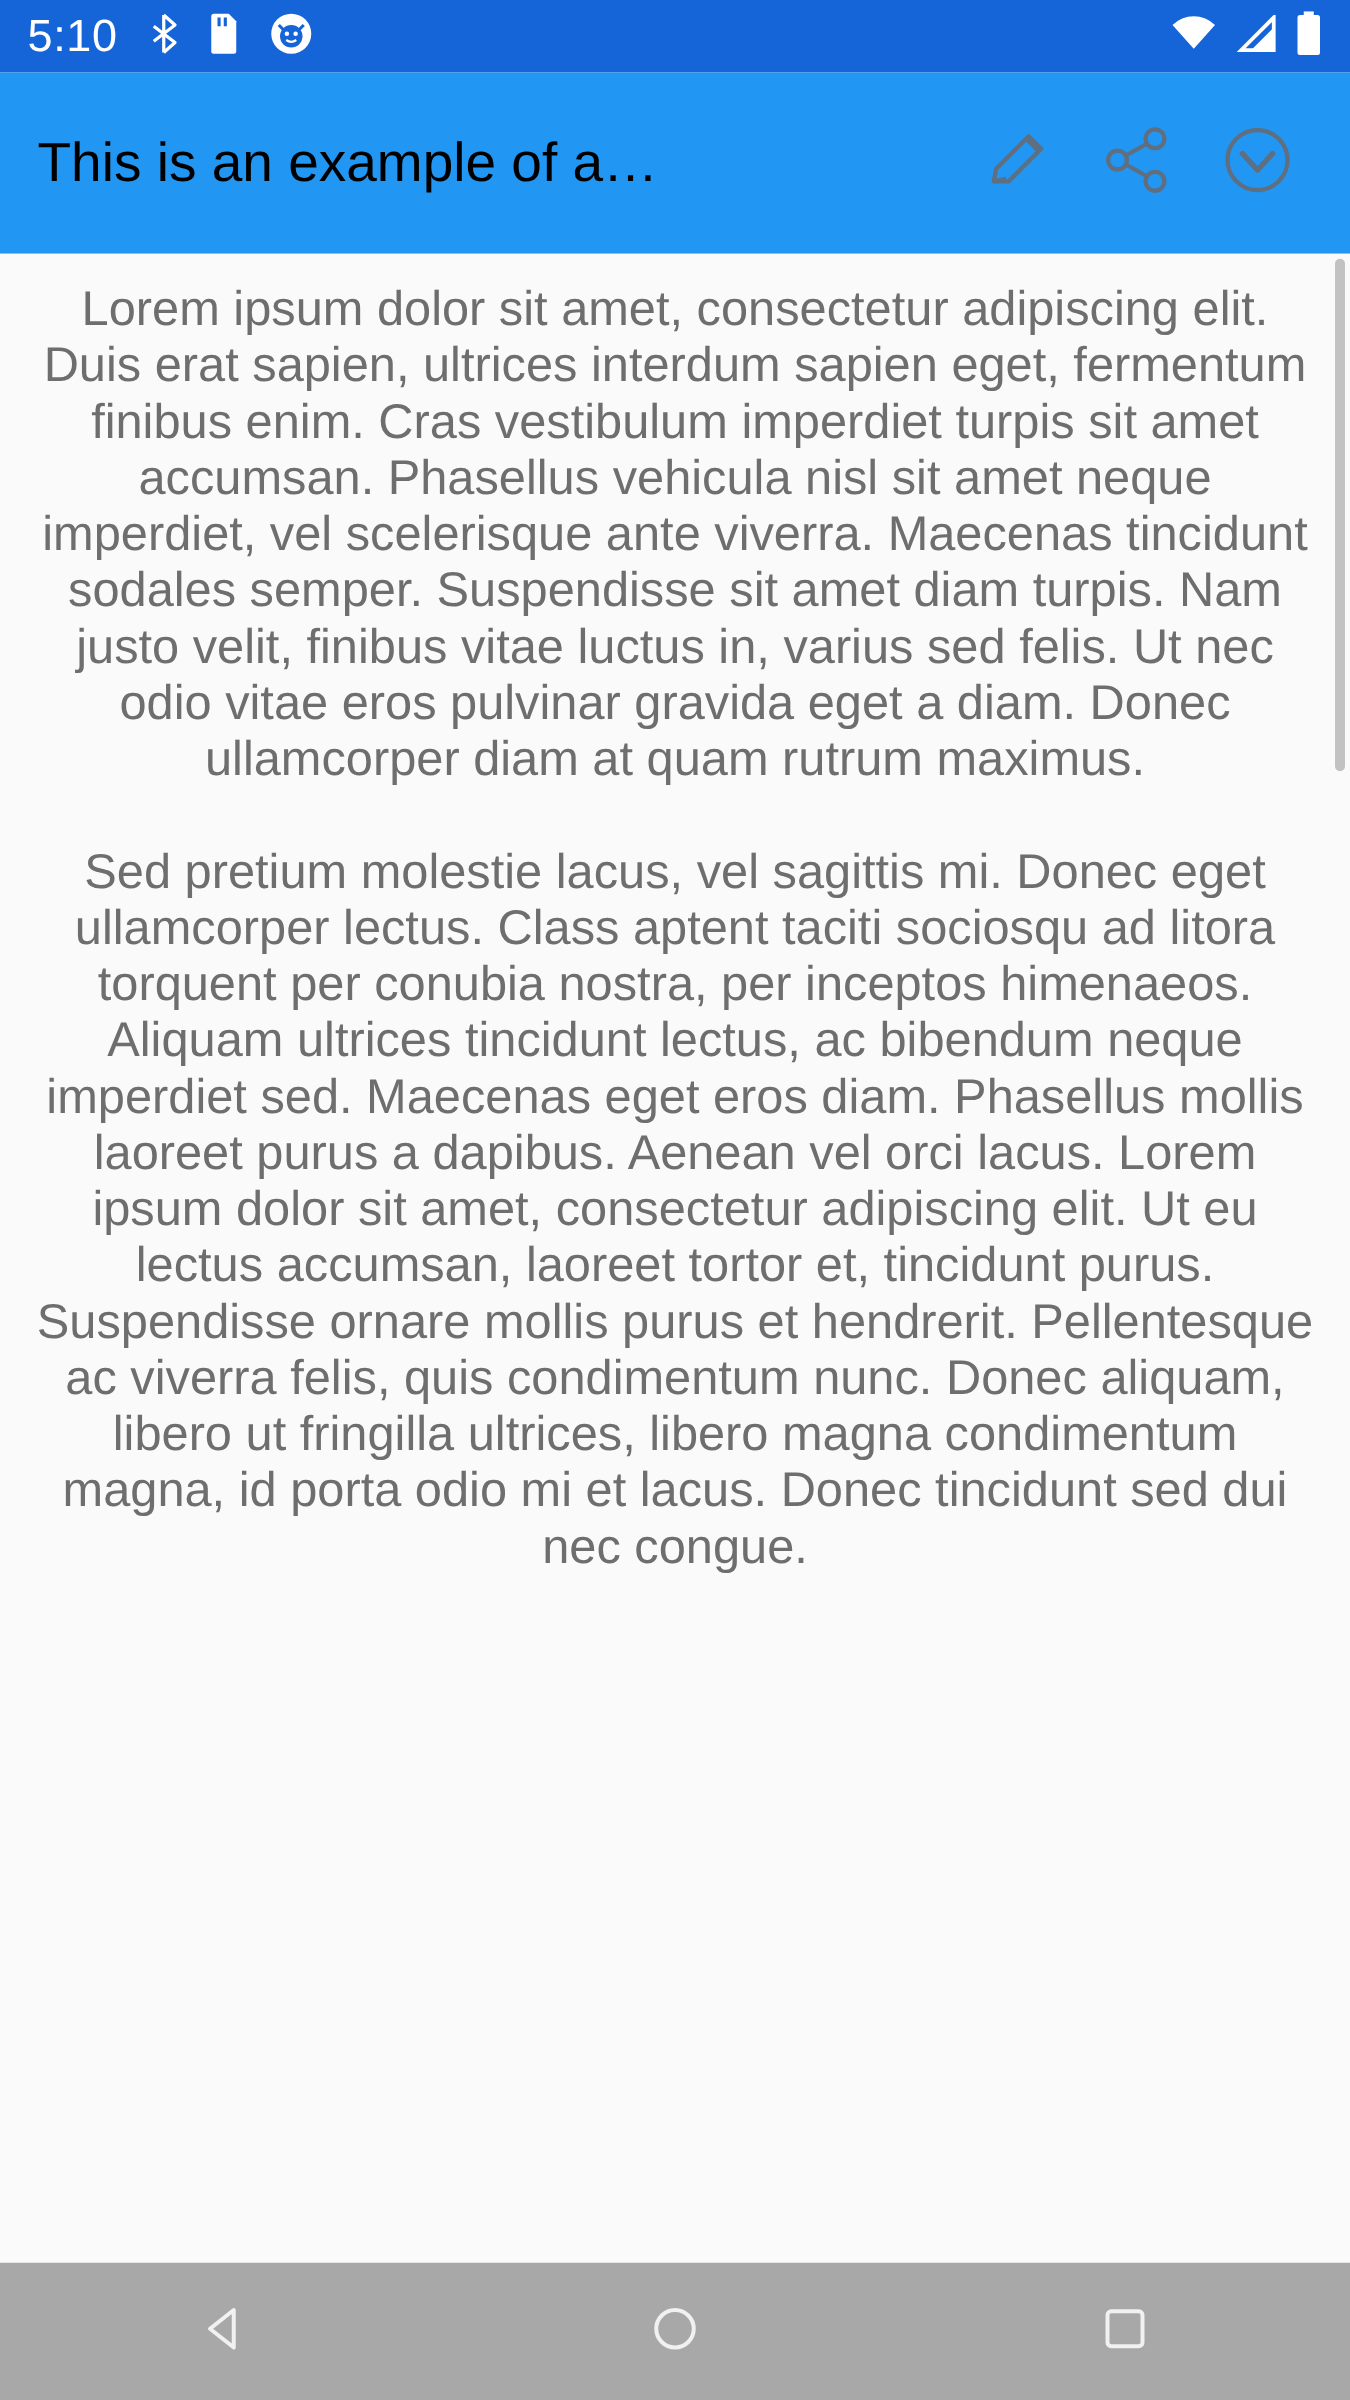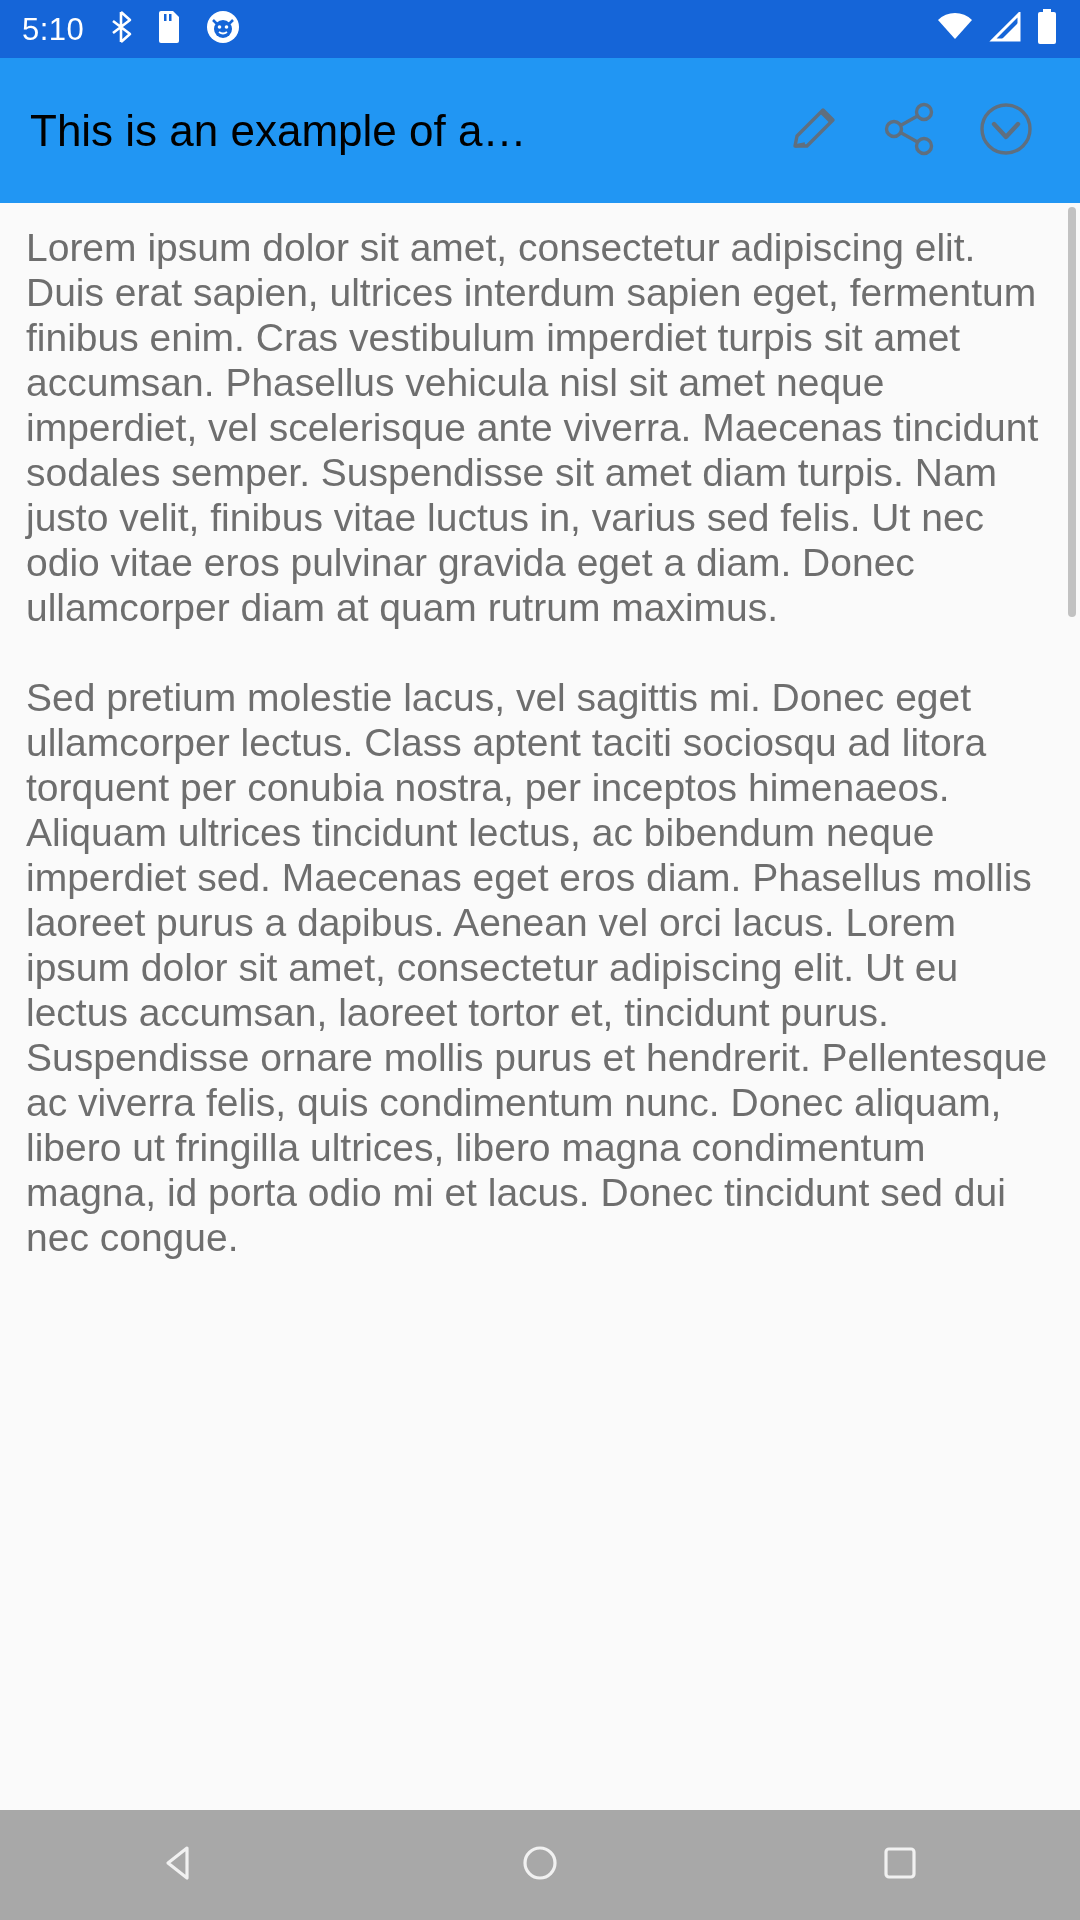--- a/index.html
+++ b/index.html
@@ -26,21 +26,21 @@
     height: 58px;
     background: #1565d8;
     display: flex;
     align-items: center;
     padding: 0 22px;
     box-sizing: border-box;
     color: #ffffff;
     flex: 0 0 auto;
   }
   .status-clock {
-    font-size: 31px;
+    font-size: 36px;
     letter-spacing: 0.5px;
     line-height: 1;
     margin-right: 24px;
   }
   .status-icons-left {
     display: flex;
     align-items: center;
     gap: 22px;
   }
   .status-spacer { flex: 1 1 auto; }
@@ -78,20 +78,21 @@
     justify-content: center;
     flex: 0 0 auto;
   }
 
   
   .content {
     position: relative;
     flex: 1 1 auto;
     background: #fafafa;
     overflow: hidden;
+    text-align: center;
   }
   .note-body {
     padding: 22px 26px 0 26px;
     box-sizing: border-box;
     color: #6e6e6e;
     font-size: 39px;
     line-height: 45px;
   }
   .note-body p {
     margin: 0 0 45px 0;

